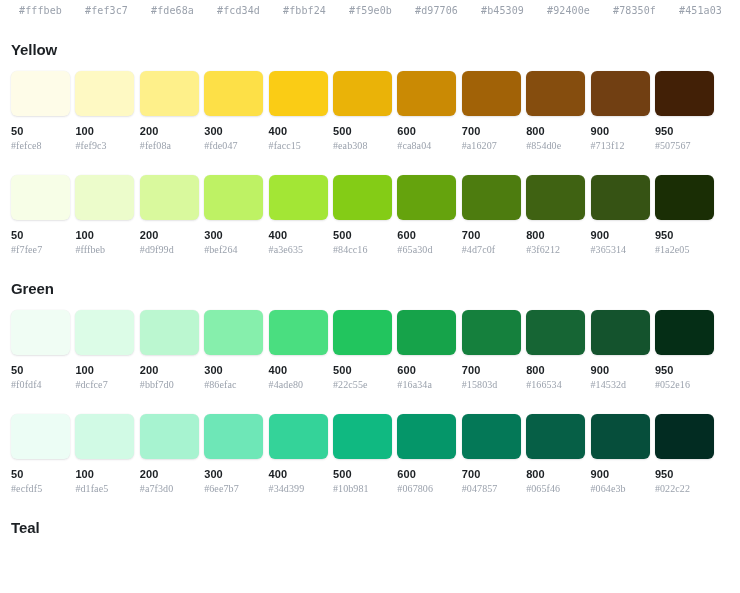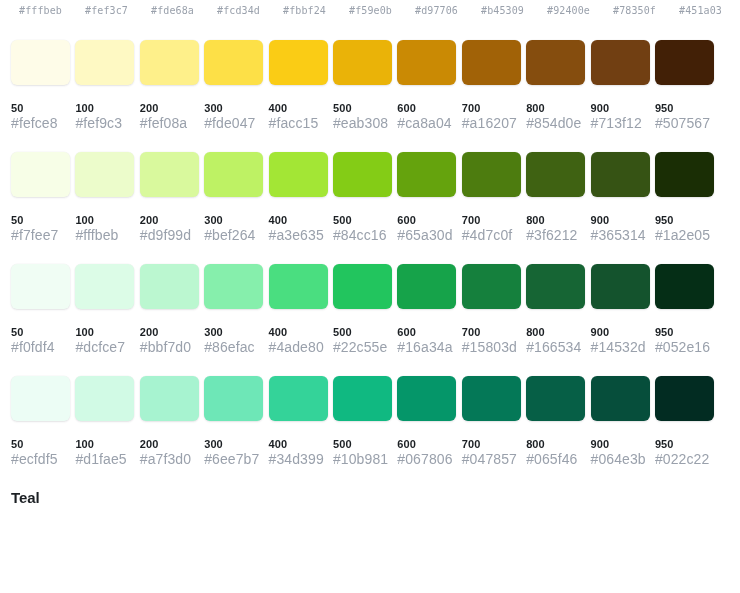--- a/index.html
+++ b/index.html
@@ -66,27 +66,27 @@
     width: 59px;
     height: 45px;
     border-radius: 6px;
     box-shadow: 0 1px 2px rgba(16,24,40,0.10), 0 0 0 0.5px rgba(16,24,40,0.03);
   }
   .shade {
     font-size: 11px;
     font-weight: bold;
     color: #1c2024;
     line-height: 15px;
-    margin-top: 16px;
+    margin-top: 8px;
     letter-spacing: 0.1px;
   }
   .hex {
-    font-size: 14px;
+    font-size: 10px;
     color: #9aa1ac;
-    font-family: Liberation Sans, sans-serif;
+    font-family: Liberation Serif, serif;
     line-height: 14px;
     letter-spacing: 0.1px;
   }
 
   
   .trailing-title {
     font-size: 15px;
     font-weight: bold;
     color: #1c2024;
     line-height: 20px;
@@ -130,20 +130,21 @@
       <div class="partial-cell">
         <div class="hex">#78350f</div>
       </div>
       <div class="partial-cell">
         <div class="hex">#451a03</div>
       </div>
     </div>
 
   <div id="sections">
       <div class="section">
+        <div class="section-title">Yellow</div>
         <div class="swatch-row">
           <div class="swatch-cell">
             <div class="swatch" style="background: rgb(254, 252, 232);"></div>
             <div class="shade">50</div>
             <div class="hex">#fefce8</div>
           </div>
           <div class="swatch-cell">
             <div class="swatch" style="background: rgb(254, 249, 195);"></div>
             <div class="shade">100</div>
             <div class="hex">#fef9c3</div>
@@ -248,20 +249,21 @@
             <div class="hex">#365314</div>
           </div>
           <div class="swatch-cell">
             <div class="swatch" style="background: rgb(26, 46, 5);"></div>
             <div class="shade">950</div>
             <div class="hex">#1a2e05</div>
           </div>
         </div>
       </div>
       <div class="section">
+        <div class="section-title">Green</div>
         <div class="swatch-row">
           <div class="swatch-cell">
             <div class="swatch" style="background: rgb(240, 253, 244);"></div>
             <div class="shade">50</div>
             <div class="hex">#f0fdf4</div>
           </div>
           <div class="swatch-cell">
             <div class="swatch" style="background: rgb(220, 252, 231);"></div>
             <div class="shade">100</div>
             <div class="hex">#dcfce7</div>

